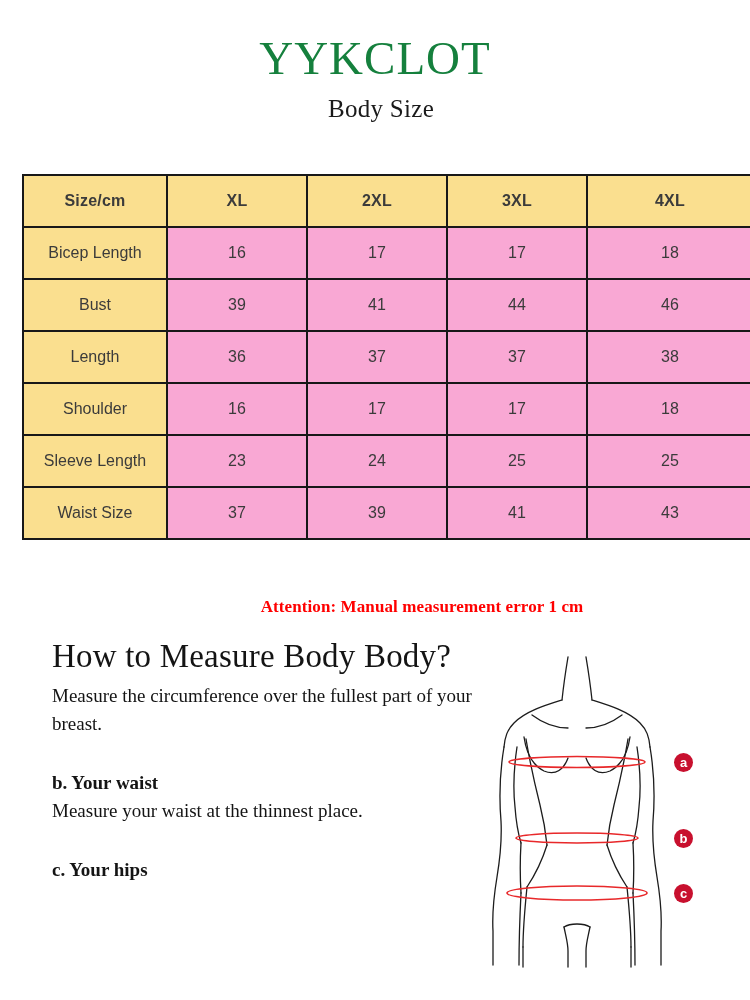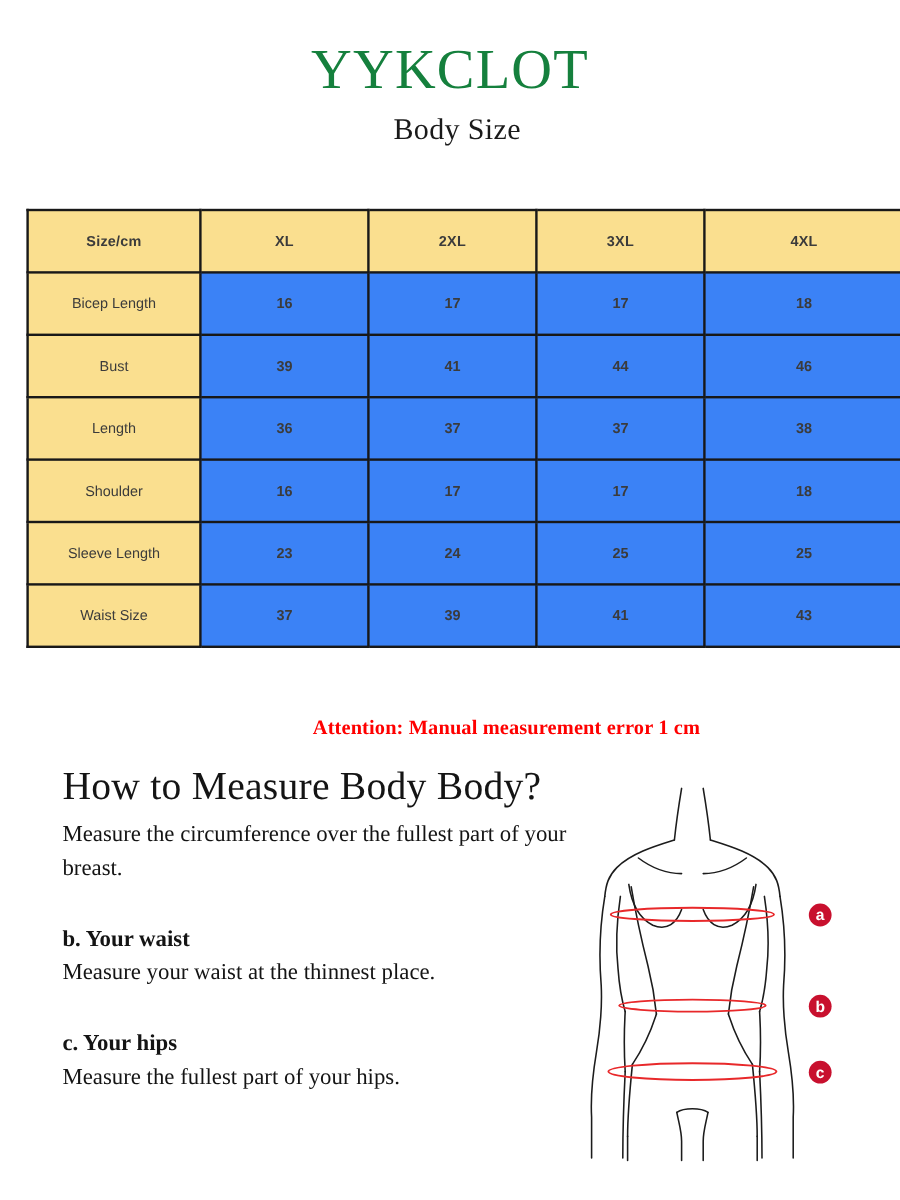--- a/index.html
+++ b/index.html
@@ -52,45 +52,44 @@
     border-collapse: collapse;
     width: 706px;
     table-layout: fixed;
   }
   table.size-table td, table.size-table th {
     border: 2px solid #181818;
     height: 50px;
     text-align: center;
     vertical-align: middle;
     font-family: "Liberation Sans", sans-serif;
-    font-size: 12px;
+    font-size: 16px;
     color: #3b3b3b;
     padding: 0;
   }
   table.size-table col.c0 { width: 144px; }
   table.size-table col.cx { width: 140px; }
   table.size-table col.clast { width: 166px; }
 
   .hdr-cell {
     background: #fadf8f;
     font-weight: bold;
     font-size: 17px;
     color: #2f2f2f;
     letter-spacing: 0.2px;
   }
   .row-label {
     background: #fadf8f;
     font-size: 16px;
     color: #3b3b3b;
   }
   .val-cell {
-    background: #3b82f6;
+    background: #f9a8d4;
     font-size: 16px;
     color: #3b3b3b;
-    font-weight: bold;
   }
 
   
   #attention-note {
     position: absolute;
     top: 597px;
     left: 0;
     width: 750px;
     text-align: center;
     color: #ff0000;
@@ -246,21 +245,20 @@
 
   <div class="measure-item">
     <div class="m-title">b. Your waist</div>
     <div class="m-desc">Measure your waist at the thinnest place.</div>
   </div>
 
   <div class="gap-block"></div>
 
   <div class="measure-item">
     <div class="m-title">c. Your hips</div>
-    <div class="m-desc">Measure the fullest part of your hips.</div>
   </div>
 </div>
 
 <div id="body-figure">
   <svg width="250" height="330" viewBox="0 0 250 330">
     <g fill="none" stroke="#1c1c1c" stroke-width="1.3" stroke-linecap="round" stroke-linejoin="round">
 
       <path d="M82,45 C84,26 86,14 88,2"></path>
       <path d="M106,2 C108,14 110,26 112,45"></path>
 

